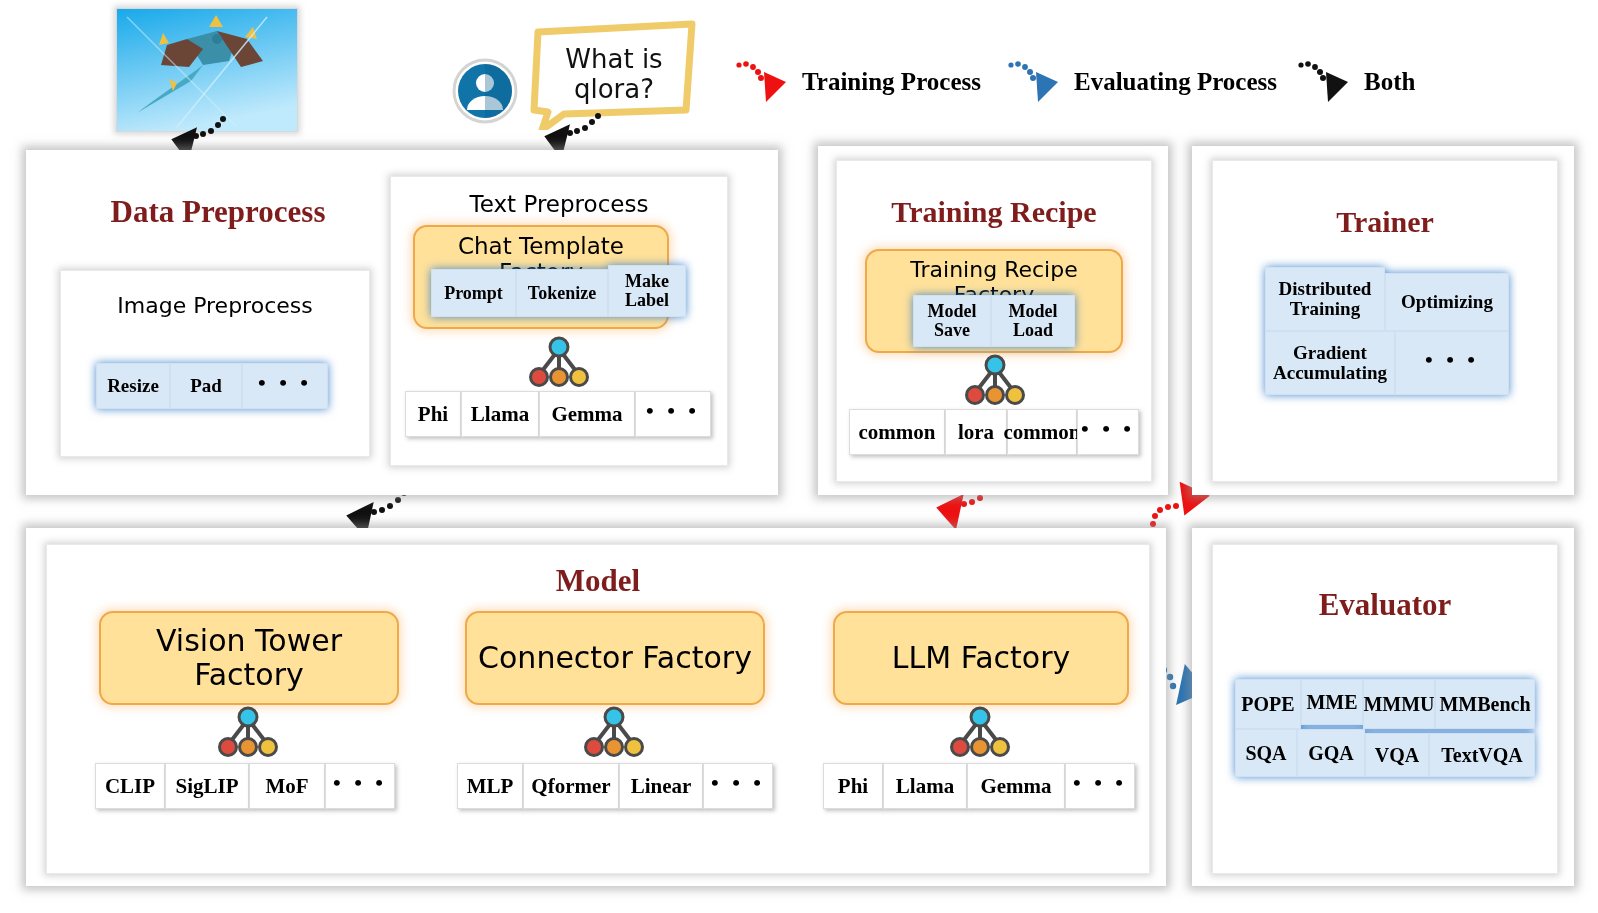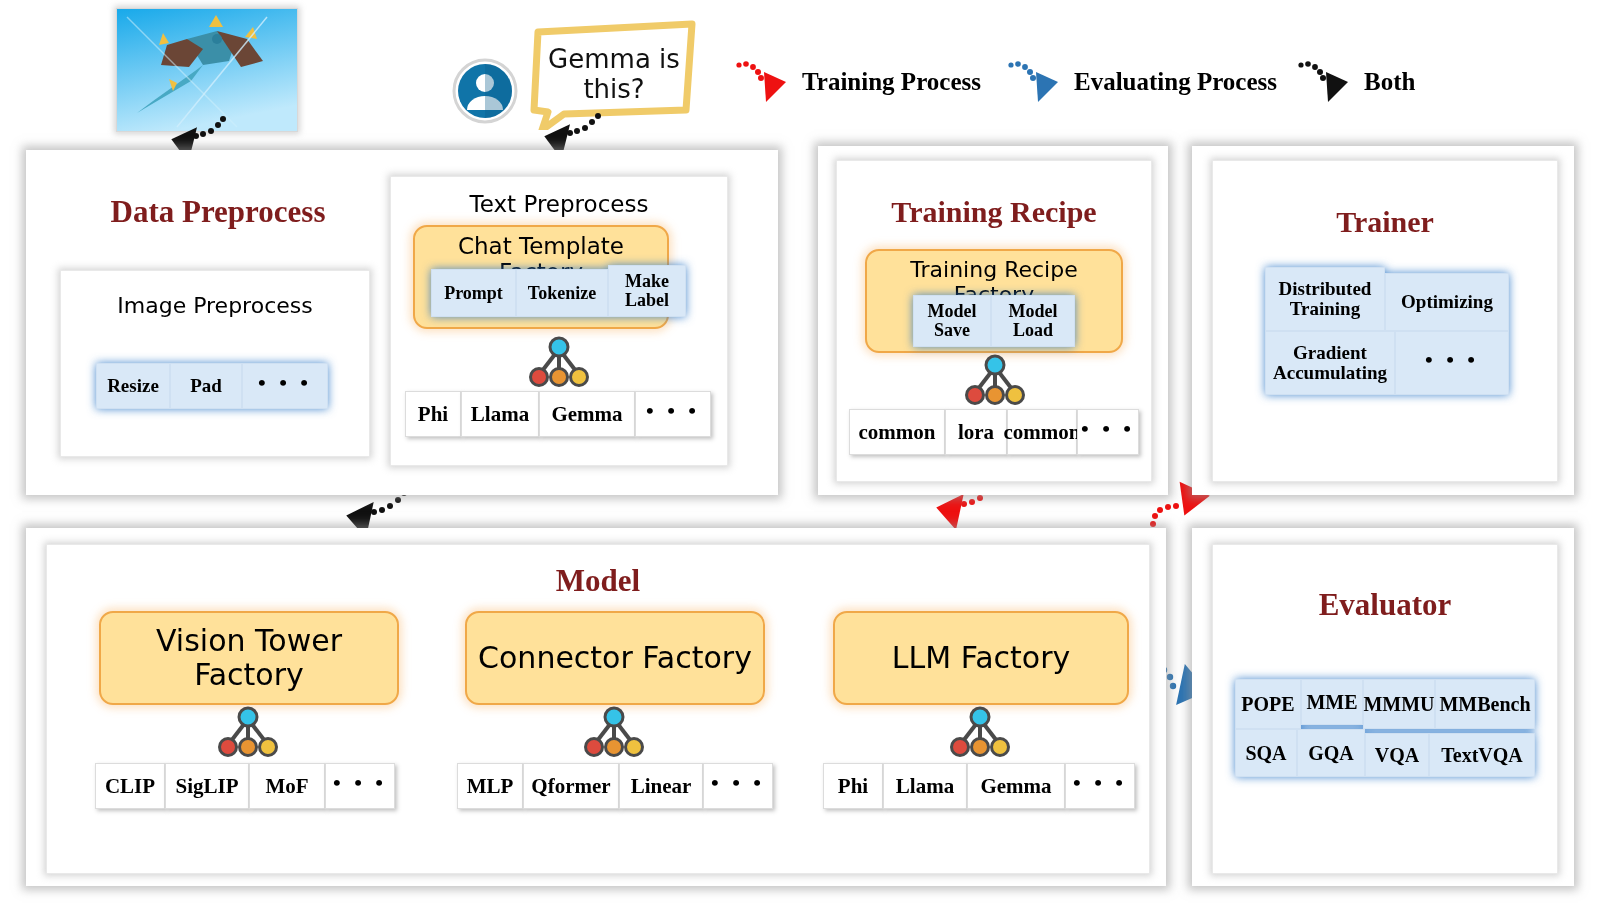--- a/index.html
+++ b/index.html
@@ -121,21 +121,21 @@
       <circle cx="33" cy="25" r="9" fill="#ffffff"></circle>
       <path d="M15 52 a18 14 0 0 1 36 0 z" fill="#ffffff"></path>
       <path d="M33 6 a27 27 0 0 1 0 54 z" fill="#0c5f8c" opacity=".35"></path>
     </svg>
   </div>
 
   <div class="abs" style="left:528px;top:18px;width:172px;height:112px;">
     <svg width="172" height="112" viewBox="0 0 172 112">
       <path d="M10 14 L164 6 L158 92 L36 96 L14 112 L20 94 L6 92 Z" fill="#ffffff" stroke="#f0cb69" stroke-width="7" stroke-linejoin="round"></path>
     </svg>
-    <div class="bubble-text">Gemma is this?</div>
+    <div class="bubble-text">What is qlora?</div>
   </div>
 
   <div class="legend-item" style="left:728px;top:58px;">
     <svg width="66" height="48" viewBox="0 0 66 48">
       <g fill="#ee1111">
         <circle cx="11" cy="7" r="2.6"></circle>
           <circle cx="18" cy="6" r="2.8"></circle>
           <circle cx="25" cy="9" r="2.9"></circle>
         <circle cx="30" cy="14" r="3"></circle>
           <circle cx="33" cy="20" r="3"></circle>

